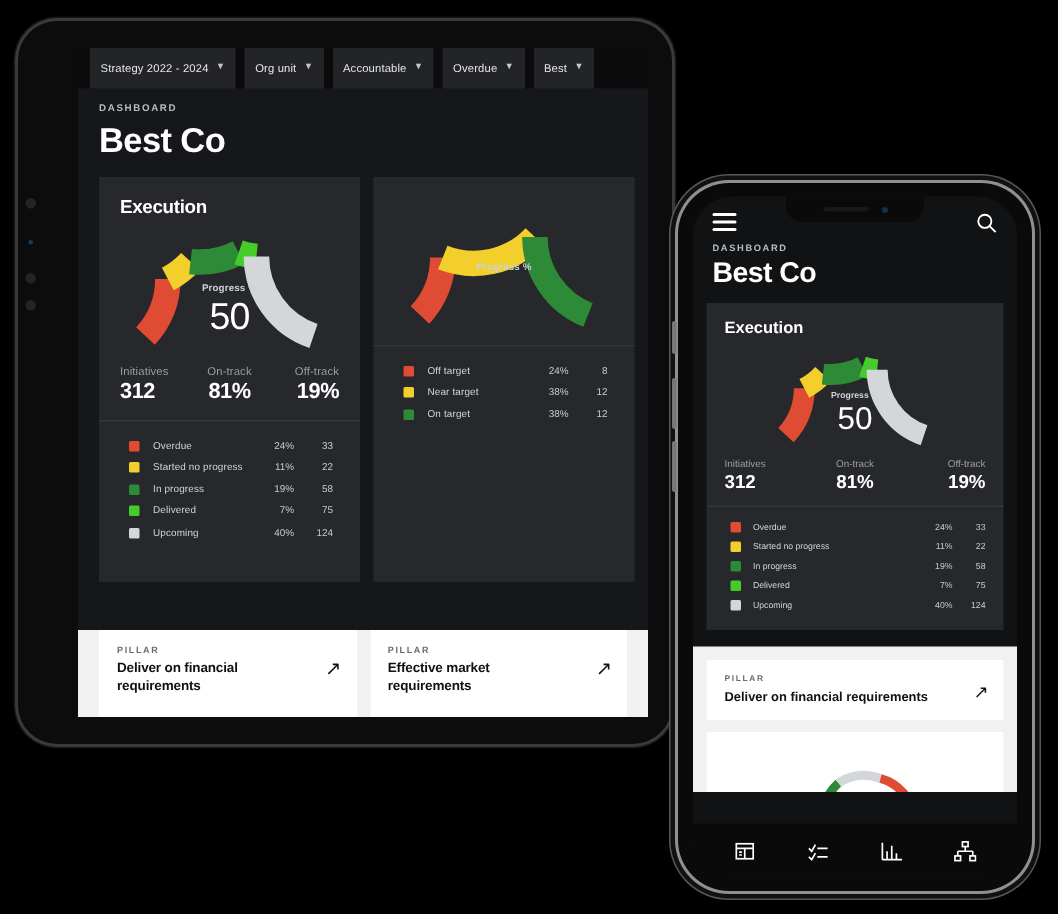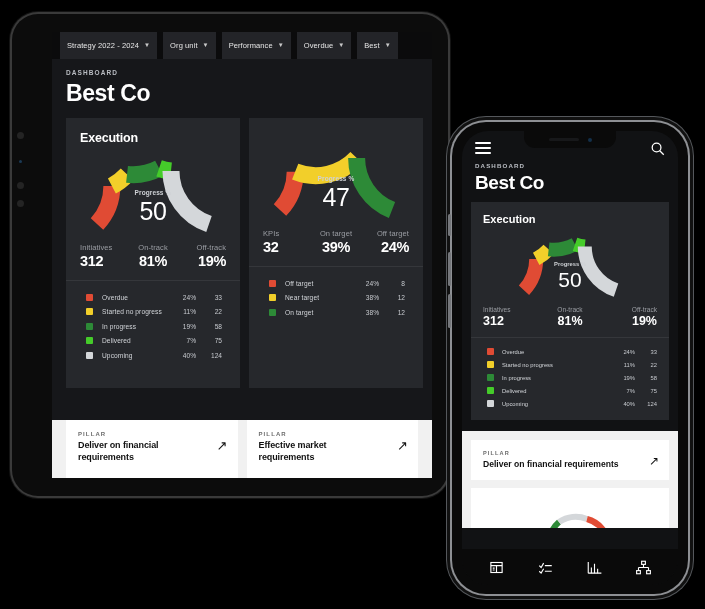--- a/index.html
+++ b/index.html
@@ -133,21 +133,21 @@
       <div class="filterbar">
         <div class="chip">
           <span>Strategy 2022 - 2024</span>
           <span class="cv">▼</span>
         </div>
         <div class="chip">
           <span>Org unit</span>
           <span class="cv">▼</span>
         </div>
         <div class="chip">
-          <span>Performance</span>
+          <span>Accountable</span>
           <span class="cv">▼</span>
         </div>
         <div class="chip">
           <span>Overdue</span>
           <span class="cv">▼</span>
         </div>
         <div class="chip">
           <span>Best</span>
           <span class="cv">▼</span>
         </div>
@@ -226,35 +226,20 @@
           <div class="card">
             <div class="gauge">
               <svg width="146" height="78" viewBox="0 0 146 78">
                 <g id="g-perf" fill="none" stroke-width="17">
                     <path d="M 17 69 A 56 56 0 0 0 32.17775686440095 30.665362067993442" stroke="#e04b34" stroke-linecap="butt"></path>
                     <path d="M 32.17775686440095 30.665362067993442 A 56 56 0 0 0 93.61497495034196 16.93251679025792" stroke="#f2cf2a" stroke-linecap="butt"></path>
                     <path d="M 93.61497495034196 16.93251679025792 A 56 56 0 0 0 129 69" stroke="#2d8a37" stroke-linecap="butt"></path>
                   </g>
               </svg>
               <div class="gauge-label">Progress %</div>
-              <div class="gauge-val">47</div>
-            </div>
-            <div class="stats">
-              <div class="stat">
-                <div class="k">KPIs</div>
-                <div class="v">32</div>
-              </div>
-              <div class="stat mid">
-                <div class="k">On target</div>
-                <div class="v">39%</div>
-              </div>
-              <div class="stat end">
-                <div class="k">Off target</div>
-                <div class="v">24%</div>
-              </div>
             </div>
             <div class="divider"></div>
             <div class="legend" id="legend-perf">
                 <div class="lrow">
                   <div class="sw" style="background: rgb(224, 75, 52);"></div>
                   <div class="lname">Off target</div>
                   <div class="lpct">24%</div>
                   <div class="lcnt">8</div>
                 </div>
                 <div class="lrow">

